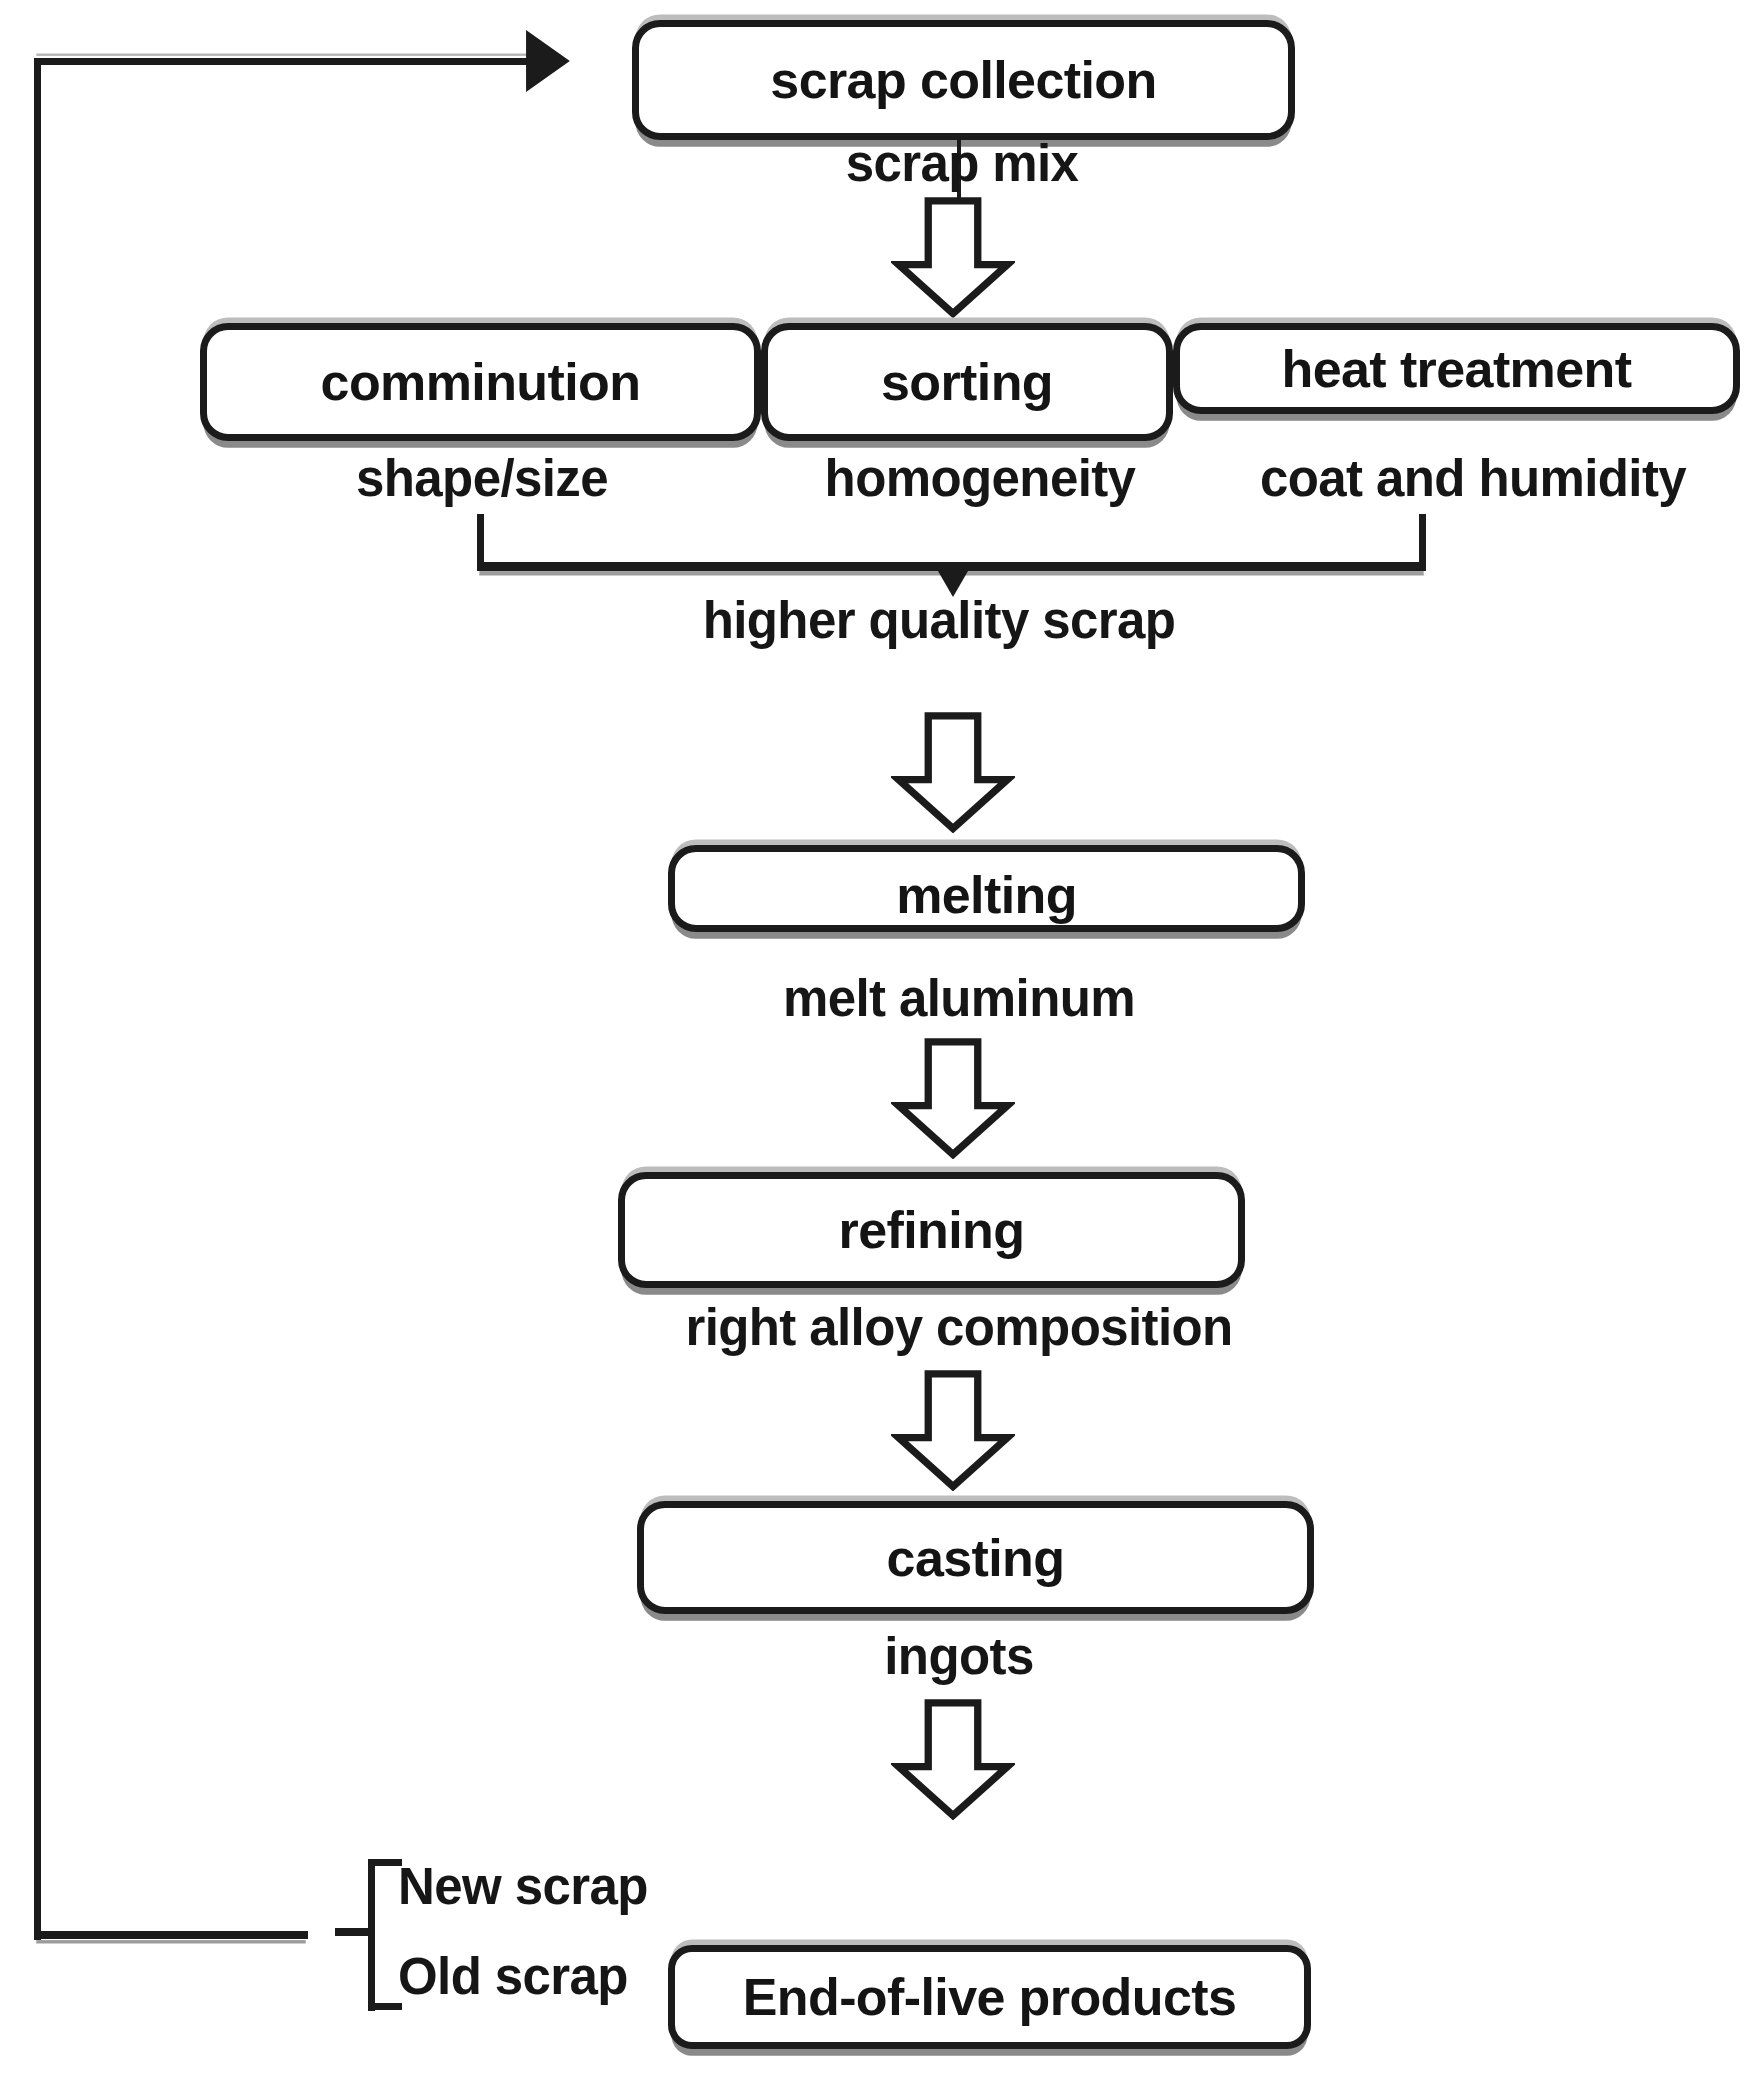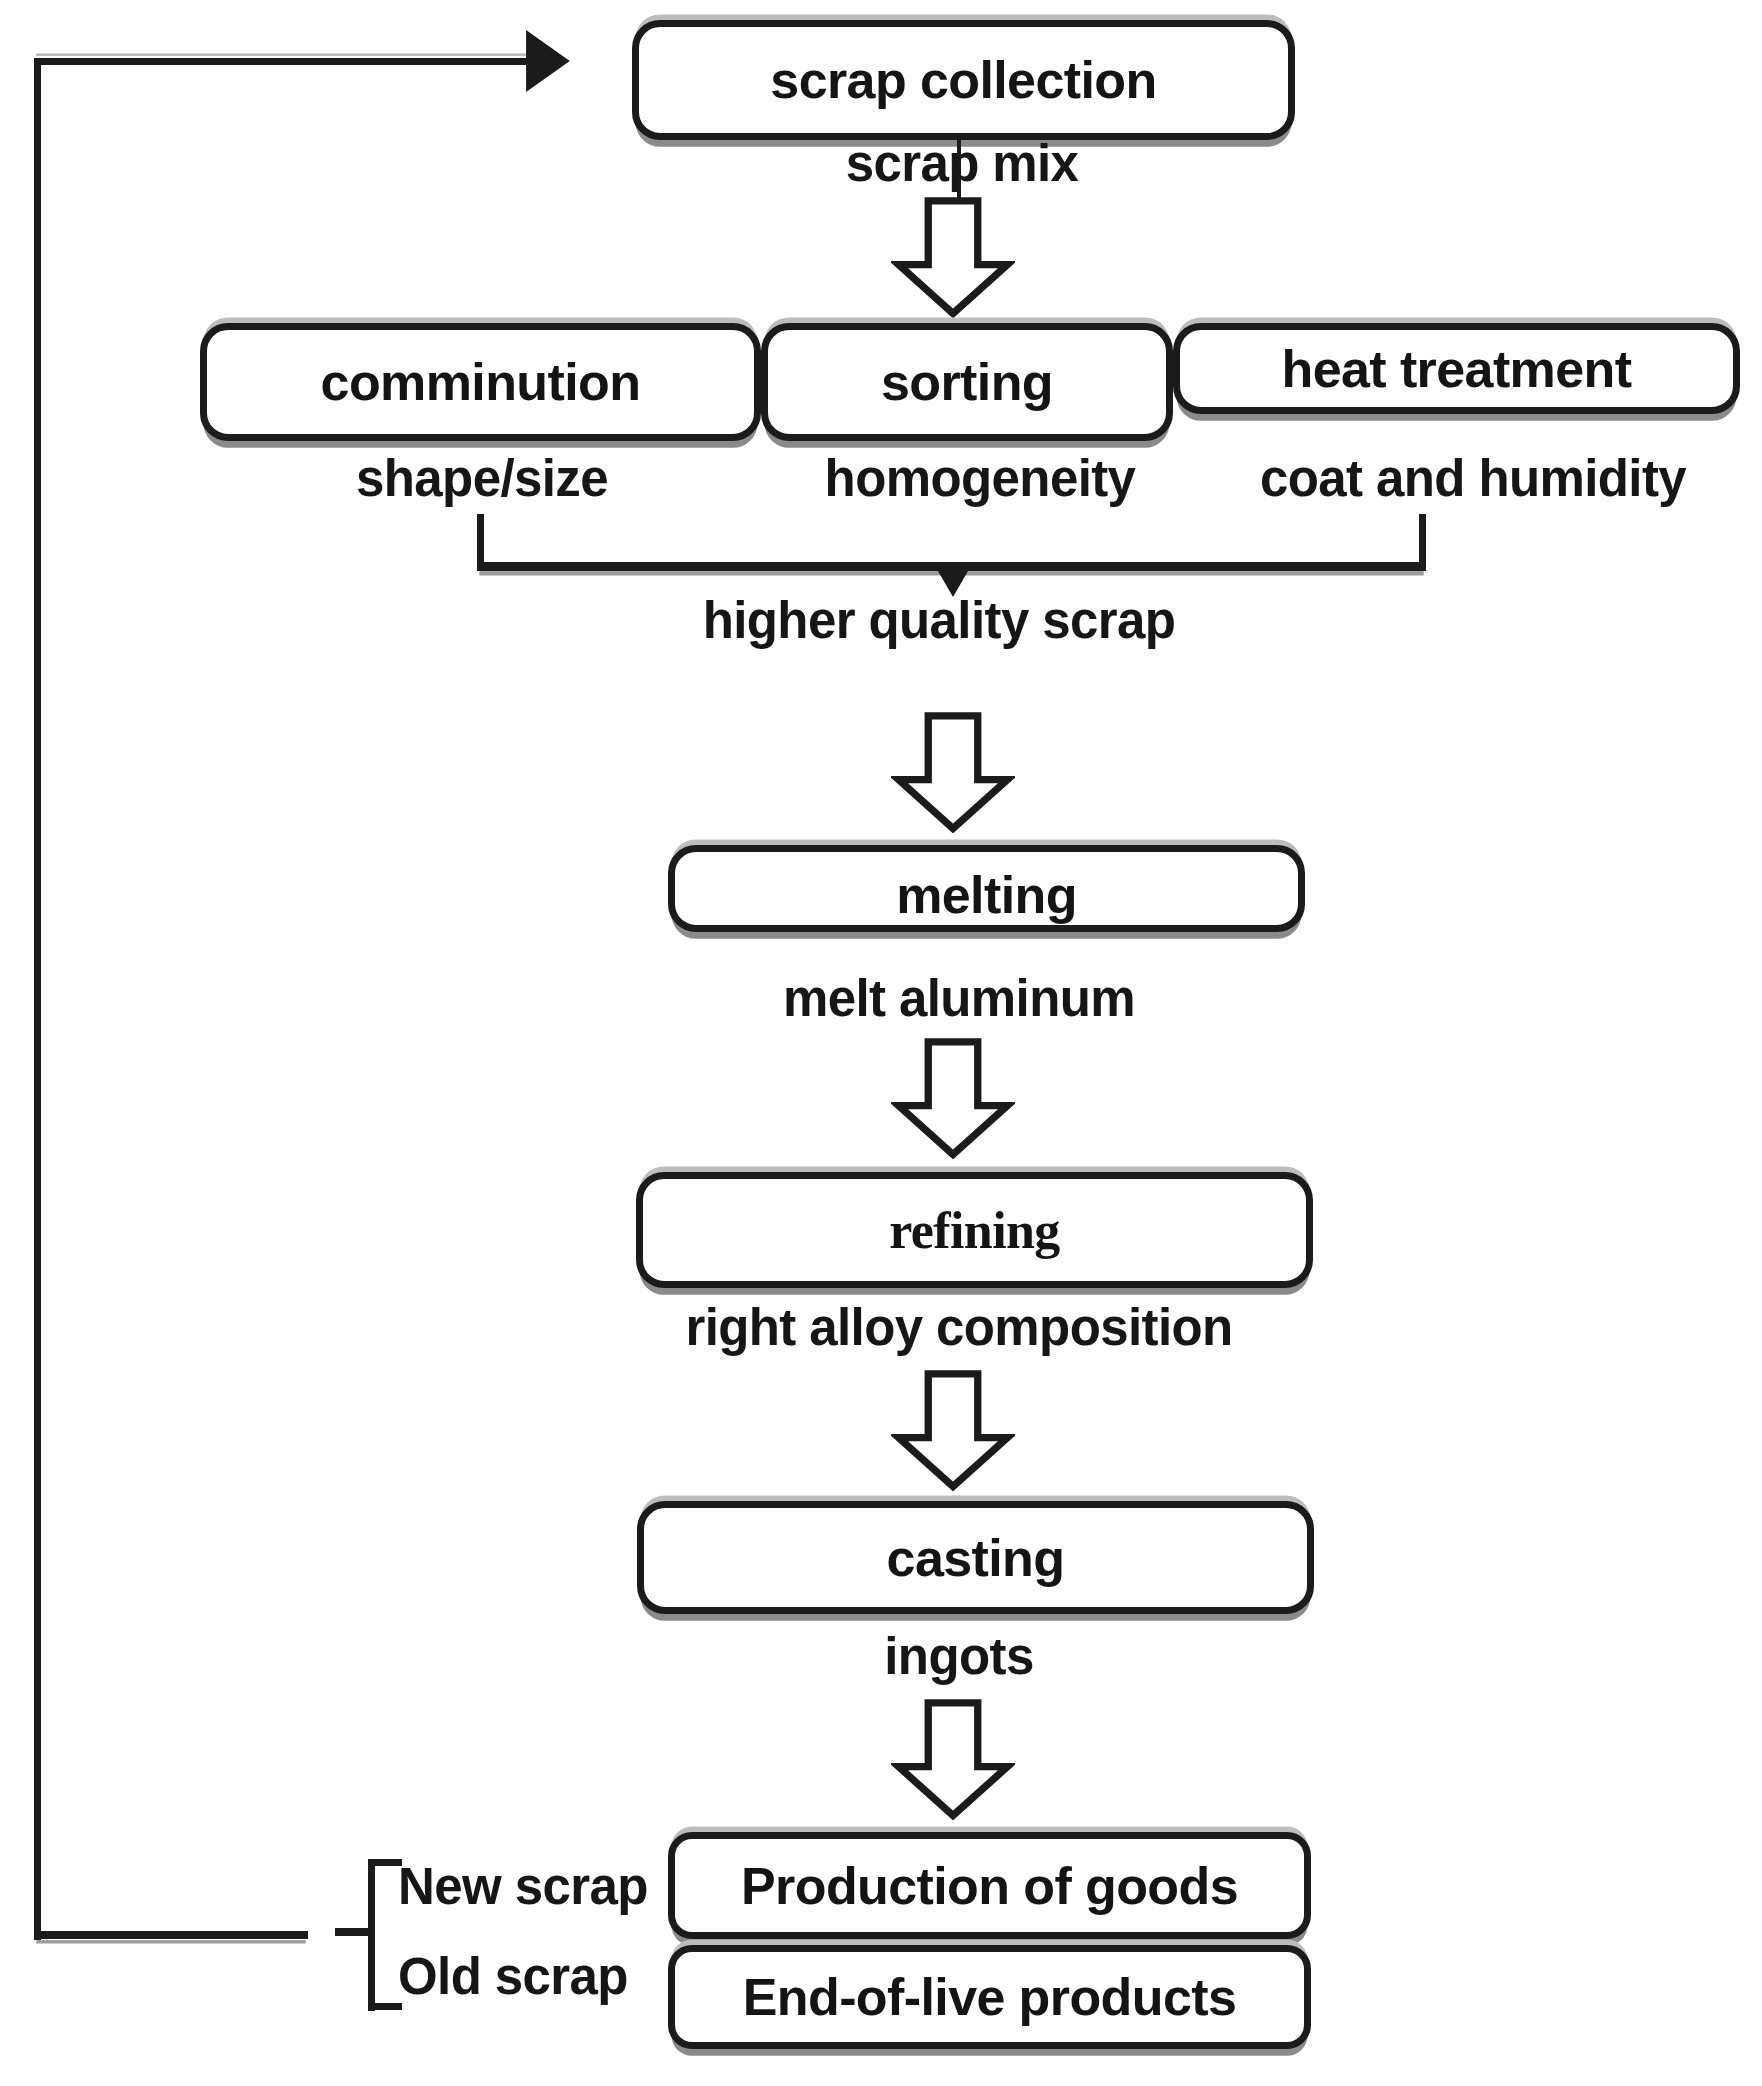--- a/index.html
+++ b/index.html
@@ -79,41 +79,38 @@
 
   <div class="box" style="left:668px; top:845px; width:637px; height:87px;align-items:flex-end;">
     <span>melting</span>
   </div>
   <div class="sublabel" style="left:959px; top:971px;">melt aluminum</div>
 
   <svg class="arr" style="left:891px; top:1038px;" width="124" height="121" viewBox="0 0 220 215">
     <polygon points="66,7 154,7 154,120 207,120 110,207 13,120 66,120" fill="#ffffff" stroke="#1b1b1b" stroke-width="13" stroke-linejoin="miter"></polygon>
   </svg>
 
-  <div class="box" style="left:636px; top:1172px; width:677px; height:116px;font-family:Liberation Serif, serif;">
+  <div class="box" style="left:618px; top:1172px; width:627px; height:116px;">
     <span>refining</span>
   </div>
   <div class="sublabel" style="left:959px; top:1300px;">right alloy composition</div>
 
   <svg class="arr" style="left:891px; top:1370px;" width="124" height="121" viewBox="0 0 220 215">
     <polygon points="66,7 154,7 154,120 207,120 110,207 13,120 66,120" fill="#ffffff" stroke="#1b1b1b" stroke-width="13" stroke-linejoin="miter"></polygon>
   </svg>
 
   <div class="box" style="left:637px; top:1501px; width:677px; height:113px;">
     <span>casting</span>
   </div>
   <div class="sublabel" style="left:959px; top:1629px;">ingots</div>
 
   <svg class="arr" style="left:891px; top:1699px;" width="124" height="121" viewBox="0 0 220 215">
     <polygon points="66,7 154,7 154,120 207,120 110,207 13,120 66,120" fill="#ffffff" stroke="#1b1b1b" stroke-width="13" stroke-linejoin="miter"></polygon>
   </svg>
 
-  <div class="box" style="left:668px; top:1832px; width:643px; height:107px; border-radius:24px;">
-    <span>Production of goods</span>
-  </div>
   <div class="box" style="left:668px; top:1945px; width:643px; height:104px; border-radius:24px;">
     <span>End-of-live products</span>
   </div>
 
   <div class="sidelabel" style="left:398px; top:1859px;">New scrap</div>
   <div class="sidelabel" style="left:398px; top:1949px;">Old scrap</div>
 
   <div class="line" style="left:368px; top:1859px; width:34px; height:7.3px;"></div>
   <div class="line" style="left:368px; top:1859px; width:7.3px; height:152px;"></div>
   <div class="line" style="left:368px; top:2003px; width:34px; height:7.3px;"></div>

